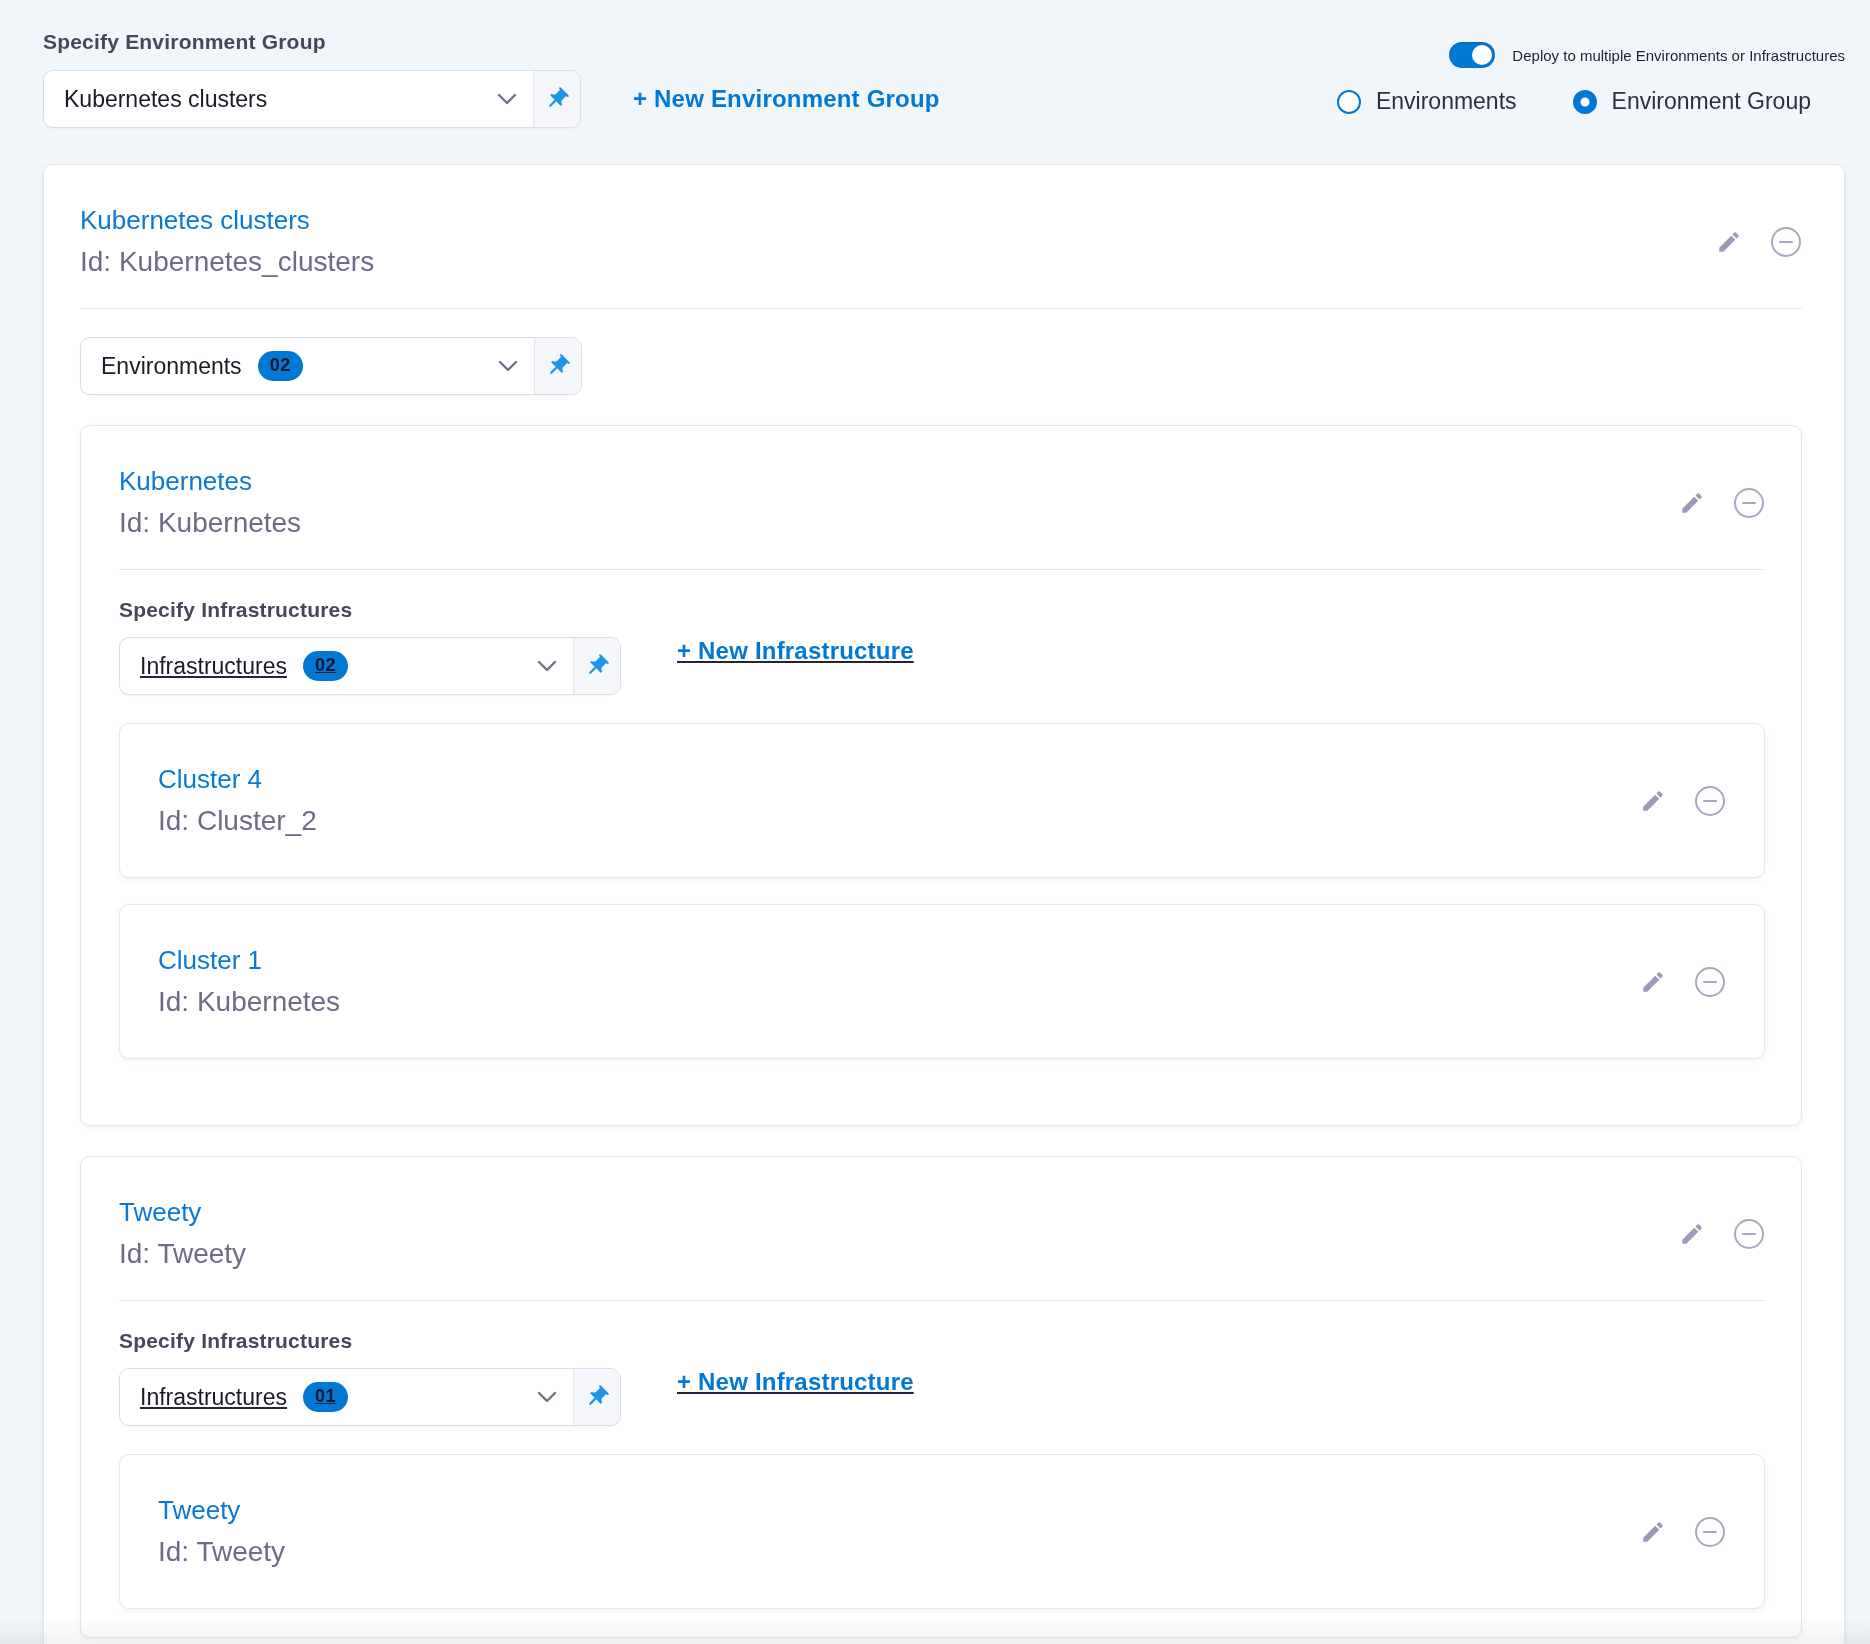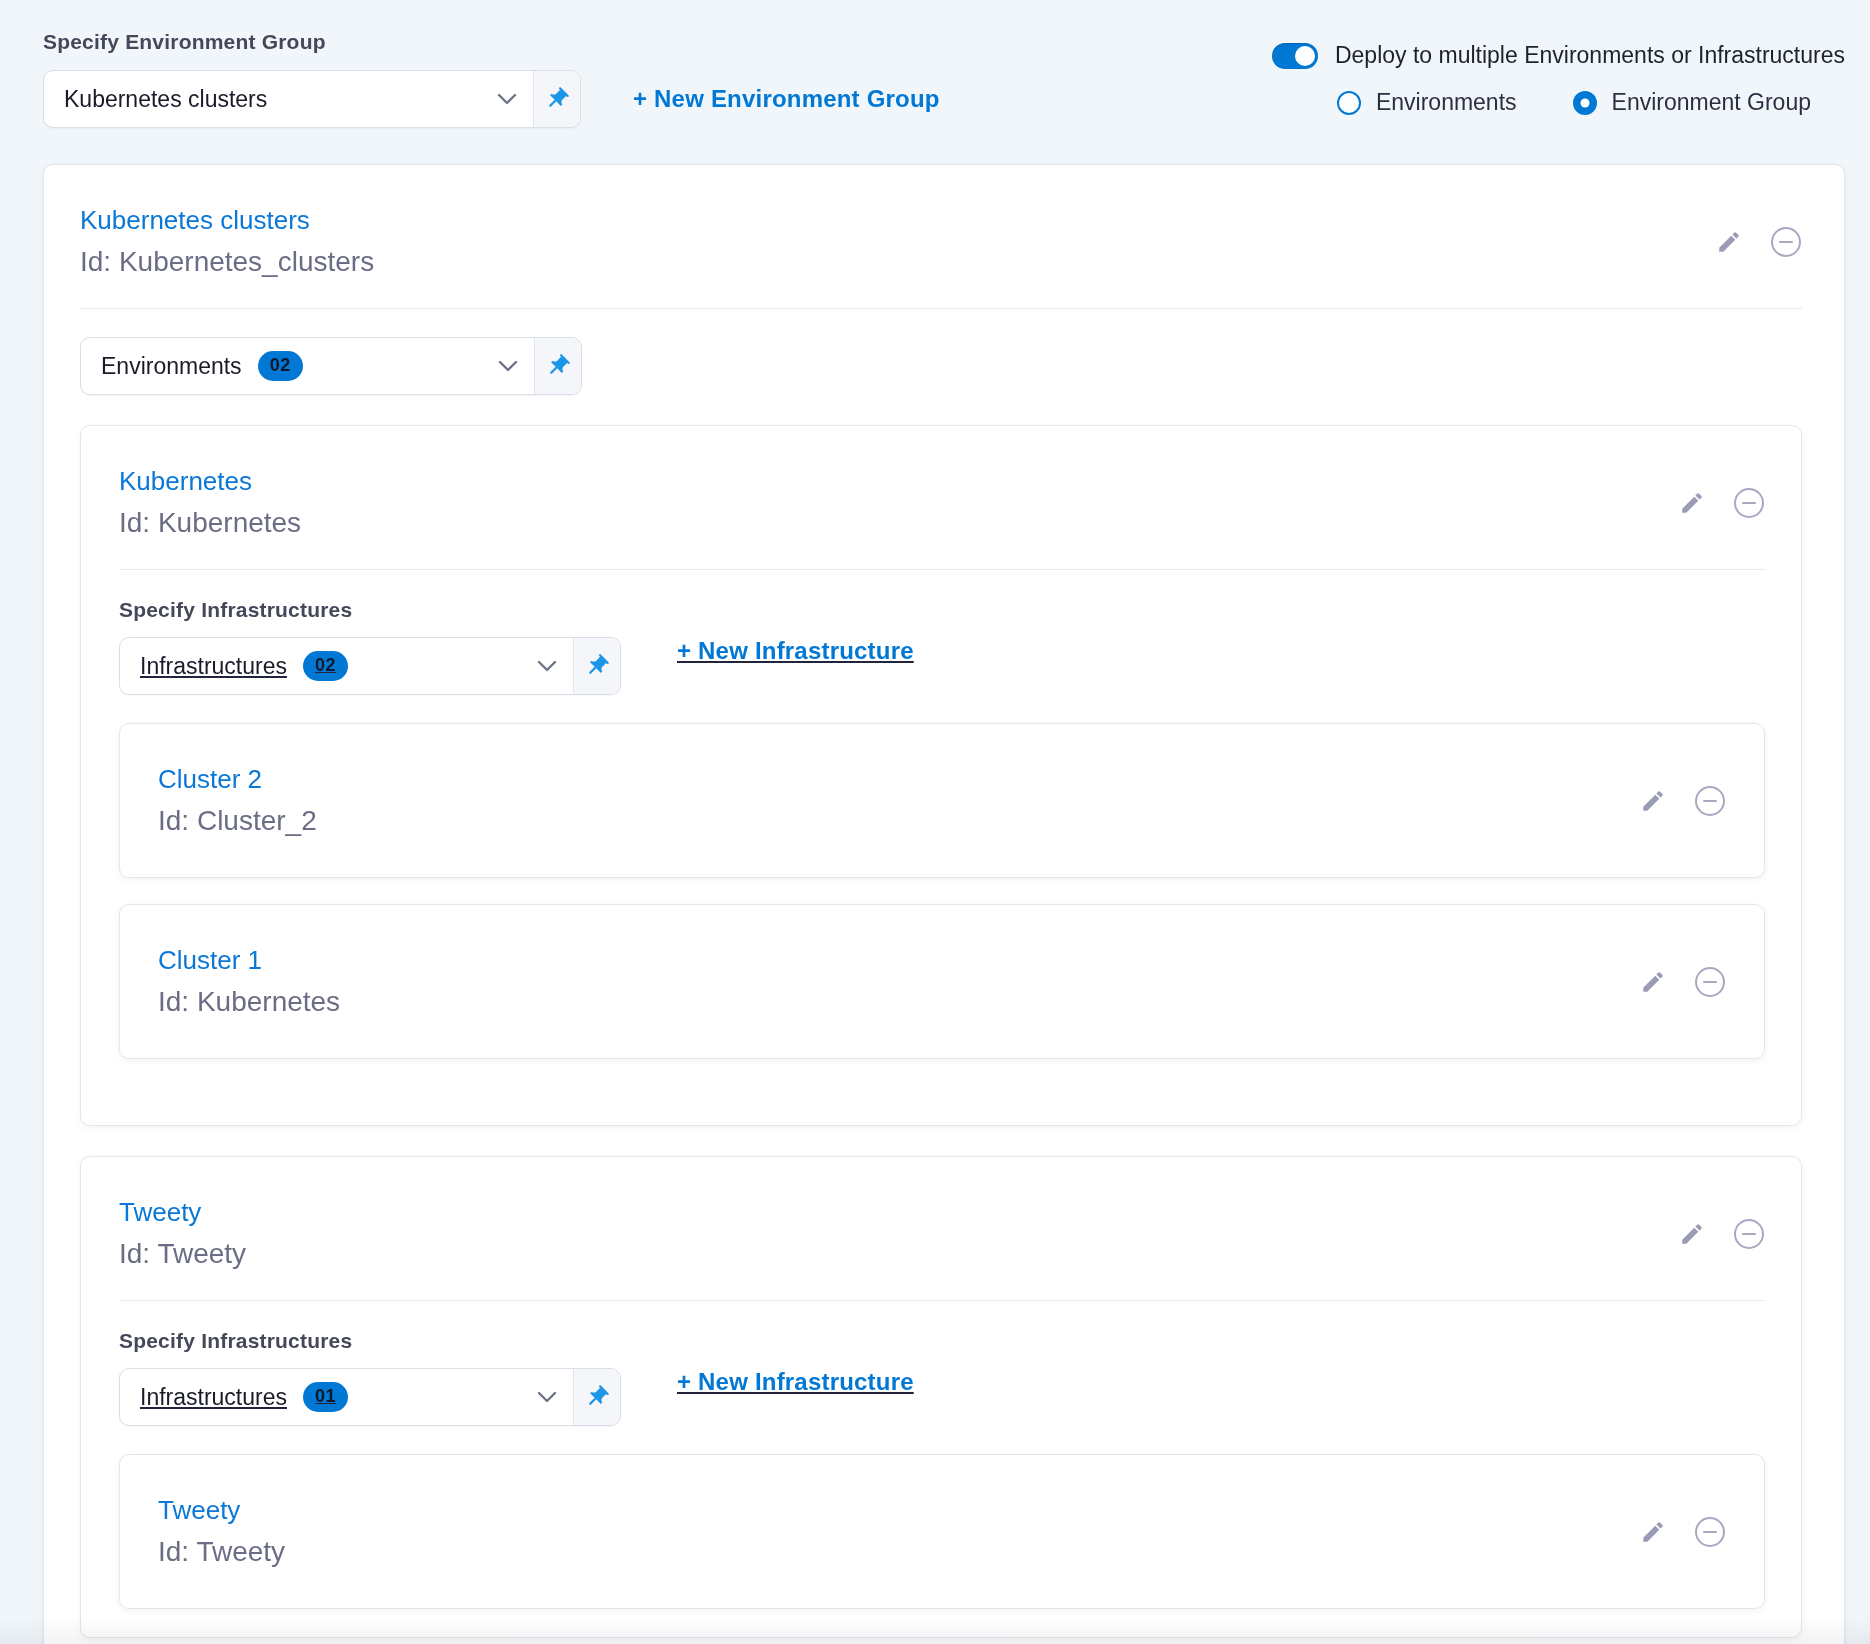--- a/index.html
+++ b/index.html
@@ -45,21 +45,21 @@
     white-space:nowrap; cursor:pointer; letter-spacing:.2px;
   }
 
   .top-right { display:flex; flex-direction:column; align-items:flex-end; gap:20px; padding-top:12px; }
   .toggle-row { display:flex; align-items:center; gap:17px; }
   .toggle {
     width:46px; height:26px; border-radius:13px; background:#0278d5; position:relative; cursor:pointer;
     box-shadow:inset 0 1px 2px rgba(0,0,0,.15);
   }
   .toggle-knob { position:absolute; top:3px; right:3px; width:20px; height:20px; border-radius:50%; background:#fff; }
-  .toggle-label { font-size:23px; color:#1d2130; }
+  .toggle-label { font-size:15px; color:#1d2130; }
 
   .radio-row { display:flex; align-items:center; gap:56px; margin-right:34px; }
   .radio-item { display:flex; align-items:center; gap:15px; cursor:pointer; }
   .radio-circle { width:24px; height:24px; border-radius:50%; background:#fdfeff; border:2px solid #0278d5; position:relative; }
   .radio-circle.checked { background:#0278d5; border-color:#0278d5; }
   .radio-circle.checked::after {
     content:""; position:absolute; left:50%; top:50%; width:9px; height:9px;
     transform:translate(-50%,-50%); border-radius:50%; background:#fff;
   }
   .radio-label { font-size:23px; color:#2c2f42; }
@@ -221,21 +221,21 @@
                 <path d="M16 9V4h1c.55 0 1-.45 1-1s-.45-1-1-1H7c-.55 0-1 .45-1 1s.45 1 1 1h1v5c0 1.66-1.34 3-3 3v2h5.97v7l1 1 1-1v-7H19v-2c-1.66 0-3-1.34-3-3z"></path>
               </svg>
           </div>
         </div>
         <a class="blue-link">+ New Infrastructure</a>
       </div>
 
       <div class="card infra-card first-infra">
         <div class="card-head">
           <div>
-            <div class="entity-title">Cluster 2</div>
+            <div class="entity-title">Cluster 4</div>
             <div class="entity-id">Id: Cluster_2</div>
           </div>
           <div class="icon-group">
             <button class="icon-btn">
               <svg width="26" height="26" viewBox="0 0 24 24" fill="#9a9cb5">
                   <path d="M3 17.25V21h3.75L17.81 9.94l-3.75-3.75L3 17.25zM20.71 7.04c.39-.39.39-1.02 0-1.41l-2.34-2.34a.9959.9959 0 0 0-1.41 0l-1.83 1.83 3.75 3.75 1.83-1.83z"></path>
                 </svg>
             </button>
             <button class="icon-btn">
               <svg width="32" height="32" viewBox="0 0 32 32" fill="none">

